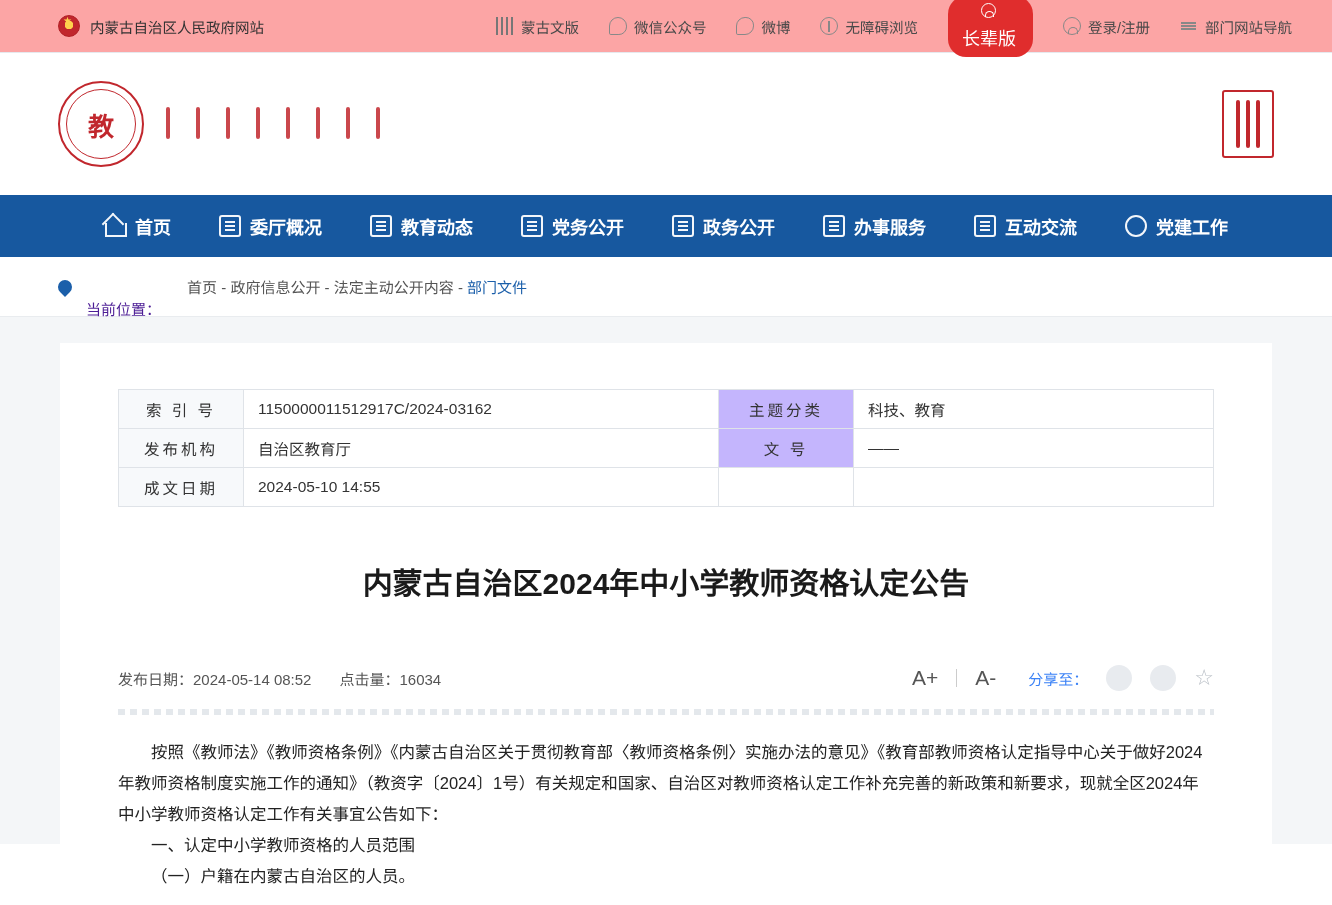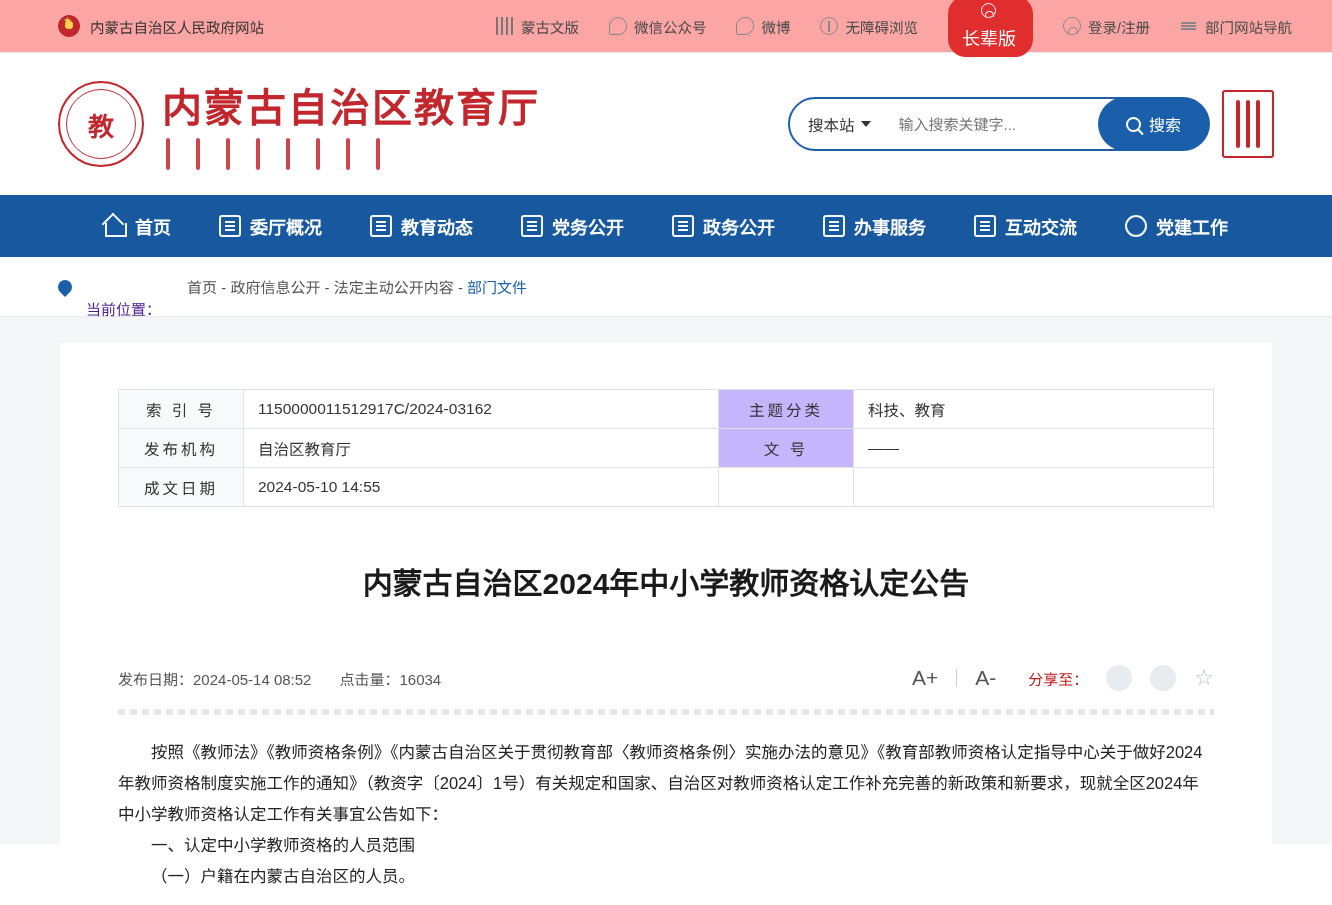--- a/index.html
+++ b/index.html
@@ -184,21 +184,21 @@
     text-align:center; font-size:30px; font-weight:bold; color:#1a1a1a;
     margin:52px 0 0 0; font-family:"Liberation Sans",sans-serif;
   }
   .meta-row{
     display:flex; align-items:center; margin-top:62px; font-size:15px; color:#555;
   }
   .meta-row .mleft{ display:flex; gap:28px; }
   .meta-row .mright{ margin-left:auto; display:flex; align-items:center; gap:18px; }
   .fsz{ font-size:21px; color:#555; cursor:pointer; }
   .vsep{ width:1px; height:18px; background:#ccc; }
-  .share-label{ color:#b91c1c; margin-left:14px;}
+  .share-label{ color:#3b82f6; margin-left:14px;}
   .share-ico{ width:26px;height:26px;border-radius:50%;background:#e8ebef;position:relative;cursor:pointer;}
   .share-star{ font-size:22px; color:#b9bfc6; cursor:pointer; line-height:22px;}
   .dash{
     margin-top:18px; height:6px;
     background: repeating-linear-gradient(90deg,#e4e8ec 0 7px, #fff 7px 12px);
   }
   .content{ margin-top:22px; font-size:16.5px; line-height:31px; color:#222; }
   .content p{ text-indent:2em; }
 </style>
 </head>
@@ -242,47 +242,34 @@
     </div>
   </div>
 </div>
 
 <div class="header">
   <div class="logo-wrap">
     <div class="logo-seal">
       <span class="seal-txt">教</span>
     </div>
     <div class="title-block">
-      <div class="cn-title">内蒙古自治区教育厅</div>
       <div class="mn-title">
         <i></i>
           <i></i>
           <i></i>
           <i></i>
           <i></i>
           <i></i>
           <i></i>
           <i></i>
       </div>
     </div>
   </div>
 
   <div class="search-area">
-    <div class="search-box">
-      <div class="search-scope">
-        <span>搜本站</span>
-        <span class="caret"></span>
-      </div>
-      <span class="sep-line"></span>
-      <input class="search-input" type="text" placeholder="输入搜索关键字..." style="">
-      <div class="search-btn">
-        <span class="magnifier"></span>
-        <span>搜索</span>
-      </div>
-    </div>
     <div class="mn-badge">
       <i></i>
         <i></i>
         <i></i>
     </div>
   </div>
 </div>
 
 <div class="nav">
   <div class="nav-item">

